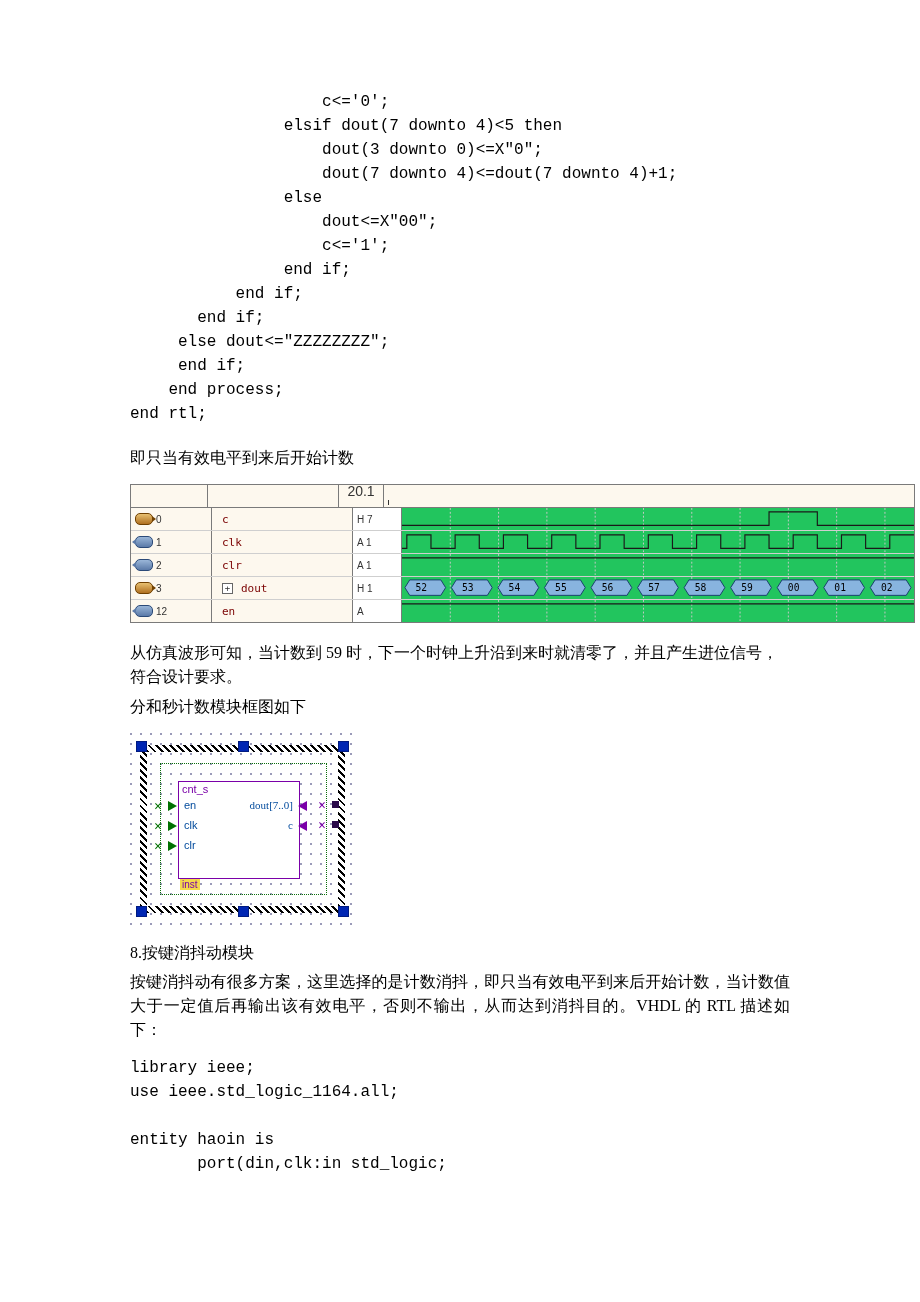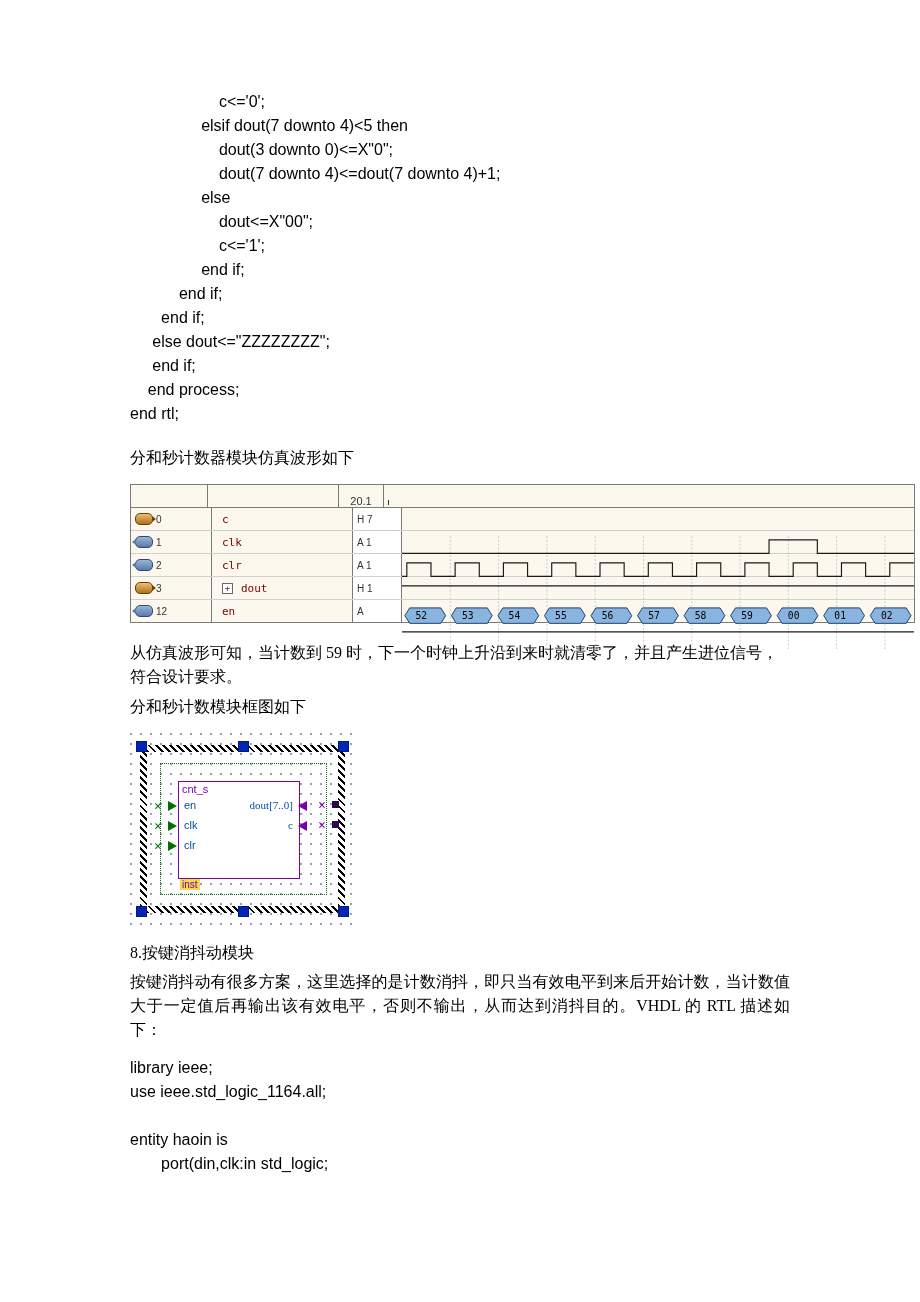--- a/index.html
+++ b/index.html
@@ -8,21 +8,21 @@
     background: #ffffff;
     font-family: "Times New Roman", "SimSun", serif;
     font-size: 16px;
     color: #000;
     width: 920px;
   }
   .page {
     padding: 90px 130px 60px 130px;
   }
   .code-block {
-    font-family: Liberation Sans, sans-serif;
+    font-family: Liberation Mono, monospace;
     font-size: 16px;
     line-height: 1.5;
     white-space: pre;
     margin-bottom: 20px;
   }
   .para {
     font-family: "SimSun", "Times New Roman", serif;
     font-size: 16px;
     line-height: 1.5;
     margin: 8px 0 14px 0;
@@ -40,21 +40,21 @@
   .wave-header {
     display: flex;
     height: 22px;
     border-bottom: 1px solid #7a7a7a;
   }
   .wave-header .col-a { width: 76px; border-right: 1px solid #7a7a7a; }
   .wave-header .col-b { width: 130px; border-right: 1px solid #7a7a7a; }
   .wave-header .col-c {
     width: 44px; border-right: 1px solid #7a7a7a;
     display:flex; align-items:flex-end; justify-content:center;
-    font-size:11px; color:#333; padding-bottom:0;
+    font-size:14px; color:#333; padding-bottom:8px;
   }
   .wave-header .col-d { flex:1; position:relative; }
   .wave-header .col-d .tick { position:absolute; left:4px; bottom:2px; width:1px; height:5px; background:#333; }
   .wave-row {
     display: flex;
     height: 22px;
     border-bottom: 1px solid #cfcfcf;
   }
   .wave-row .col-a {
     width: 76px; border-right: 1px solid #7a7a7a;
@@ -68,21 +68,20 @@
   }
   .wave-row .col-c {
     width:44px; border-right:1px solid #7a7a7a;
     background:#fff;
     display:flex; align-items:center; justify-content:flex-start;
     padding-left:4px; color:#333; font-size:10px;
   }
   .wave-row .col-d {
     flex:1; background:#22c55e; position:relative;
     border-right:0;
-    margin-top:28px;
   }
   .net-icon {
     width:16px; height:10px; border-radius:5px;
     background: linear-gradient(#e8c070, #b07020);
     border:1px solid #704000;
     position:relative;
   }
   .net-icon.out::after{
     content:""; position:absolute; right:-4px; top:2px;
     border-left:4px solid #704000; border-top:3px solid transparent; border-bottom:3px solid transparent;
@@ -147,21 +146,21 @@
                     dout&lt;=X"00";
                     c&lt;='1';
                 end if;
            end if;
        end if;
      else dout&lt;="ZZZZZZZZ";
      end if;
     end process;
 end rtl;</div>
 
-  <div class="para">分和秒计数器模块仿真波形如下</div>
+  <div class="para">即只当有效电平到来后开始计数</div>
 
   <div class="wave-wrap">
     <div class="wave-header">
       <div class="col-a"></div>
       <div class="col-b"></div>
       <div class="col-c">20.1</div>
       <div class="col-d">
           <div class="tick"></div>
         </div>
     </div>

